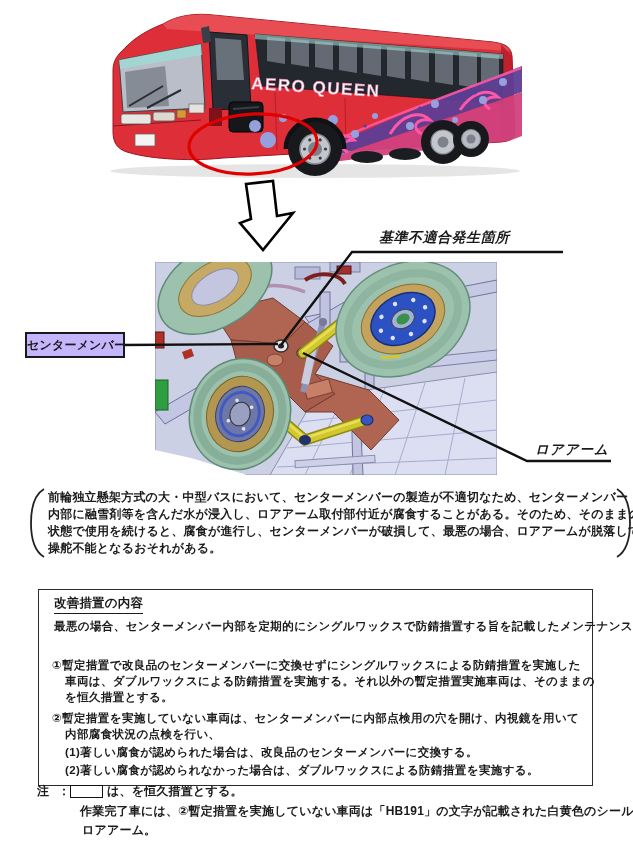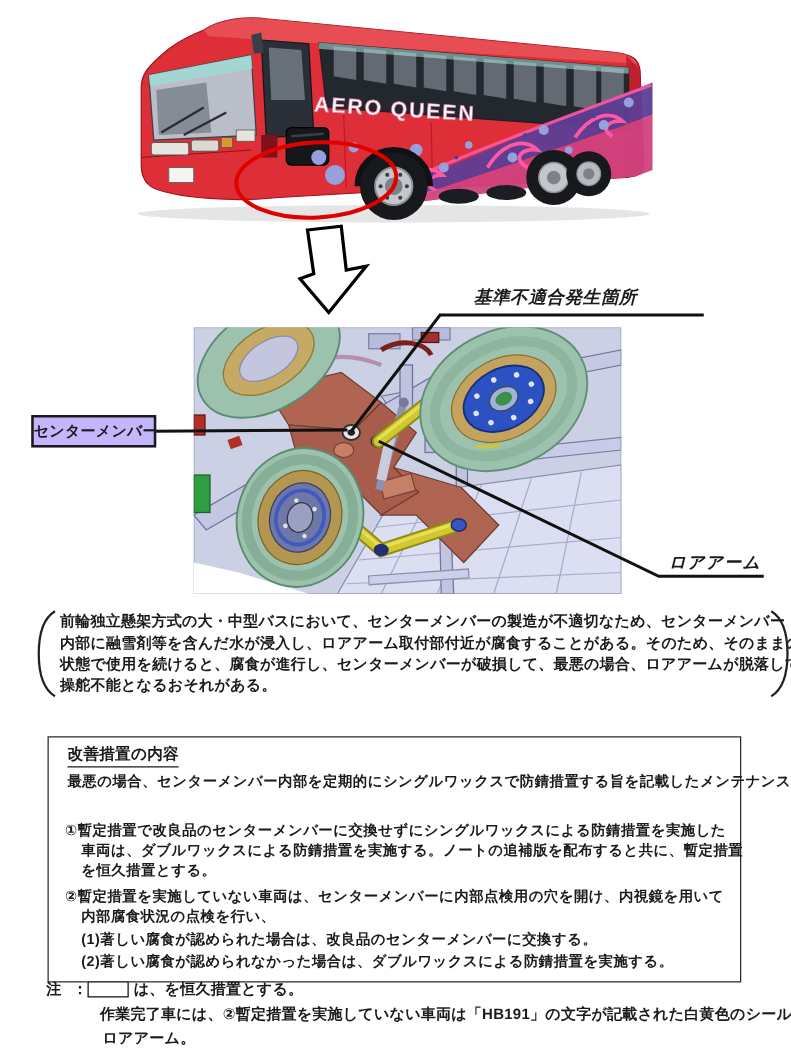--- a/index.html
+++ b/index.html
@@ -275,21 +275,21 @@
     <div class="jp body-line">前輪独立懸架方式の大・中型バスにおいて、センターメンバーの製造が不適切なため、センターメンバー</div>
     <div class="jp body-line">内部に融雪剤等を含んだ水が浸入し、ロアアーム取付部付近が腐食することがある。そのため、そのままの</div>
     <div class="jp body-line">状態で使用を続けると、腐食が進行し、センターメンバーが破損して、最悪の場合、ロアアームが脱落して</div>
     <div class="jp body-line">操舵不能となるおそれがある。</div>
   </div>
 
   <div class="abs measures-box">
     <span class="abs jp m-title" style="left:15px;top:5px;font-size:12.5px;">改善措置の内容</span>
     <div class="abs jp box-line" style="left:15px;top:29px;">最悪の場合、センターメンバー内部を定期的にシングルワックスで防錆措置する旨を記載したメンテナンス</div>
     <div class="abs jp box-line" style="left:13px;top:68px;">①暫定措置で改良品のセンターメンバーに交換せずにシングルワックスによる防錆措置を実施した</div>
-    <div class="abs jp box-line" style="left:26px;top:84px;">車両は、ダブルワックスによる防錆措置を実施する。ノートの追補版を配布すると共に、暫定措置</div>
+    <div class="abs jp box-line" style="left:26px;top:84px;">車両は、ダブルワックスによる防錆措置を実施する。それ以外の暫定措置実施車両は、そのままの</div>
     <div class="abs jp box-line" style="left:26px;top:100px;">を恒久措置とする。</div>
     <div class="abs jp box-line" style="left:13px;top:121px;">②暫定措置を実施していない車両は、センターメンバーに内部点検用の穴を開け、内視鏡を用いて</div>
     <div class="abs jp box-line" style="left:26px;top:137px;">内部腐食状況の点検を行い、</div>
     <div class="abs jp box-line" style="left:26px;top:155px;">(1)著しい腐食が認められた場合は、改良品のセンターメンバーに交換する。</div>
     <div class="abs jp box-line" style="left:26px;top:173px;">(2)著しい腐食が認められなかった場合は、ダブルワックスによる防錆措置を実施する。</div>
   </div>
 
   <div>
     <span class="abs jp body-line" style="left:37px;top:783px;">注</span>
     <span class="abs jp body-line" style="left:58px;top:783px;">：</span>

